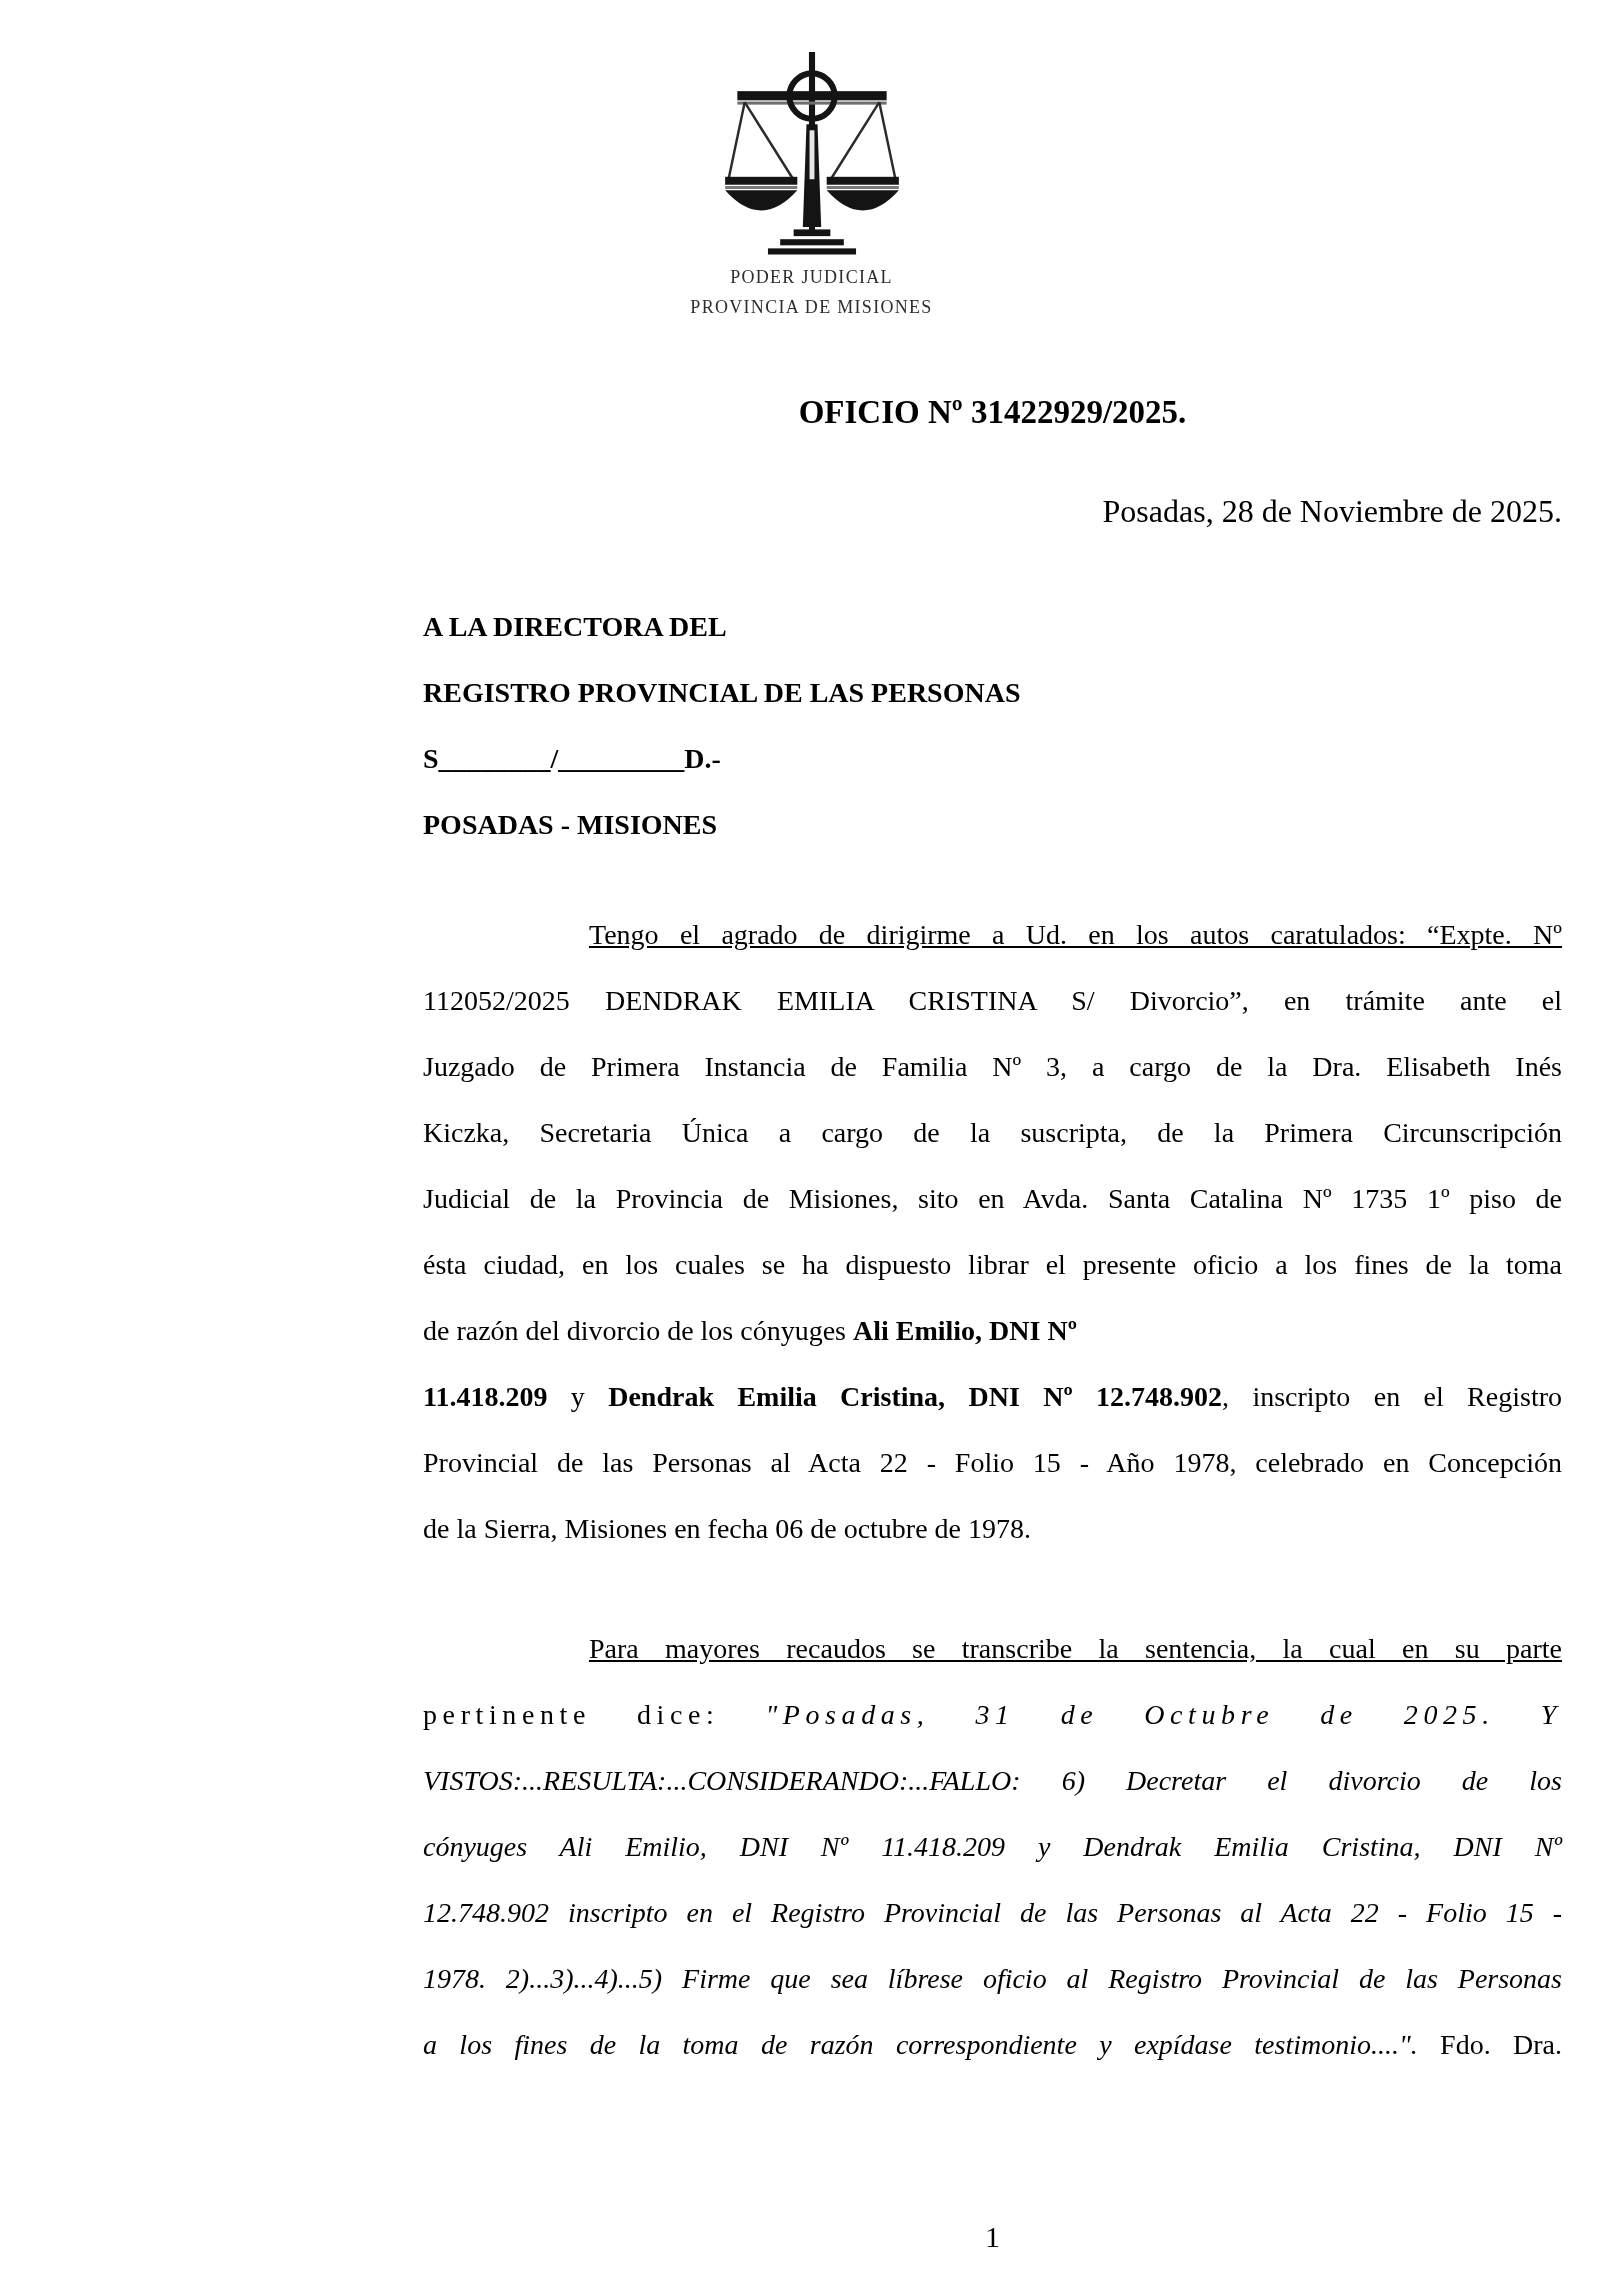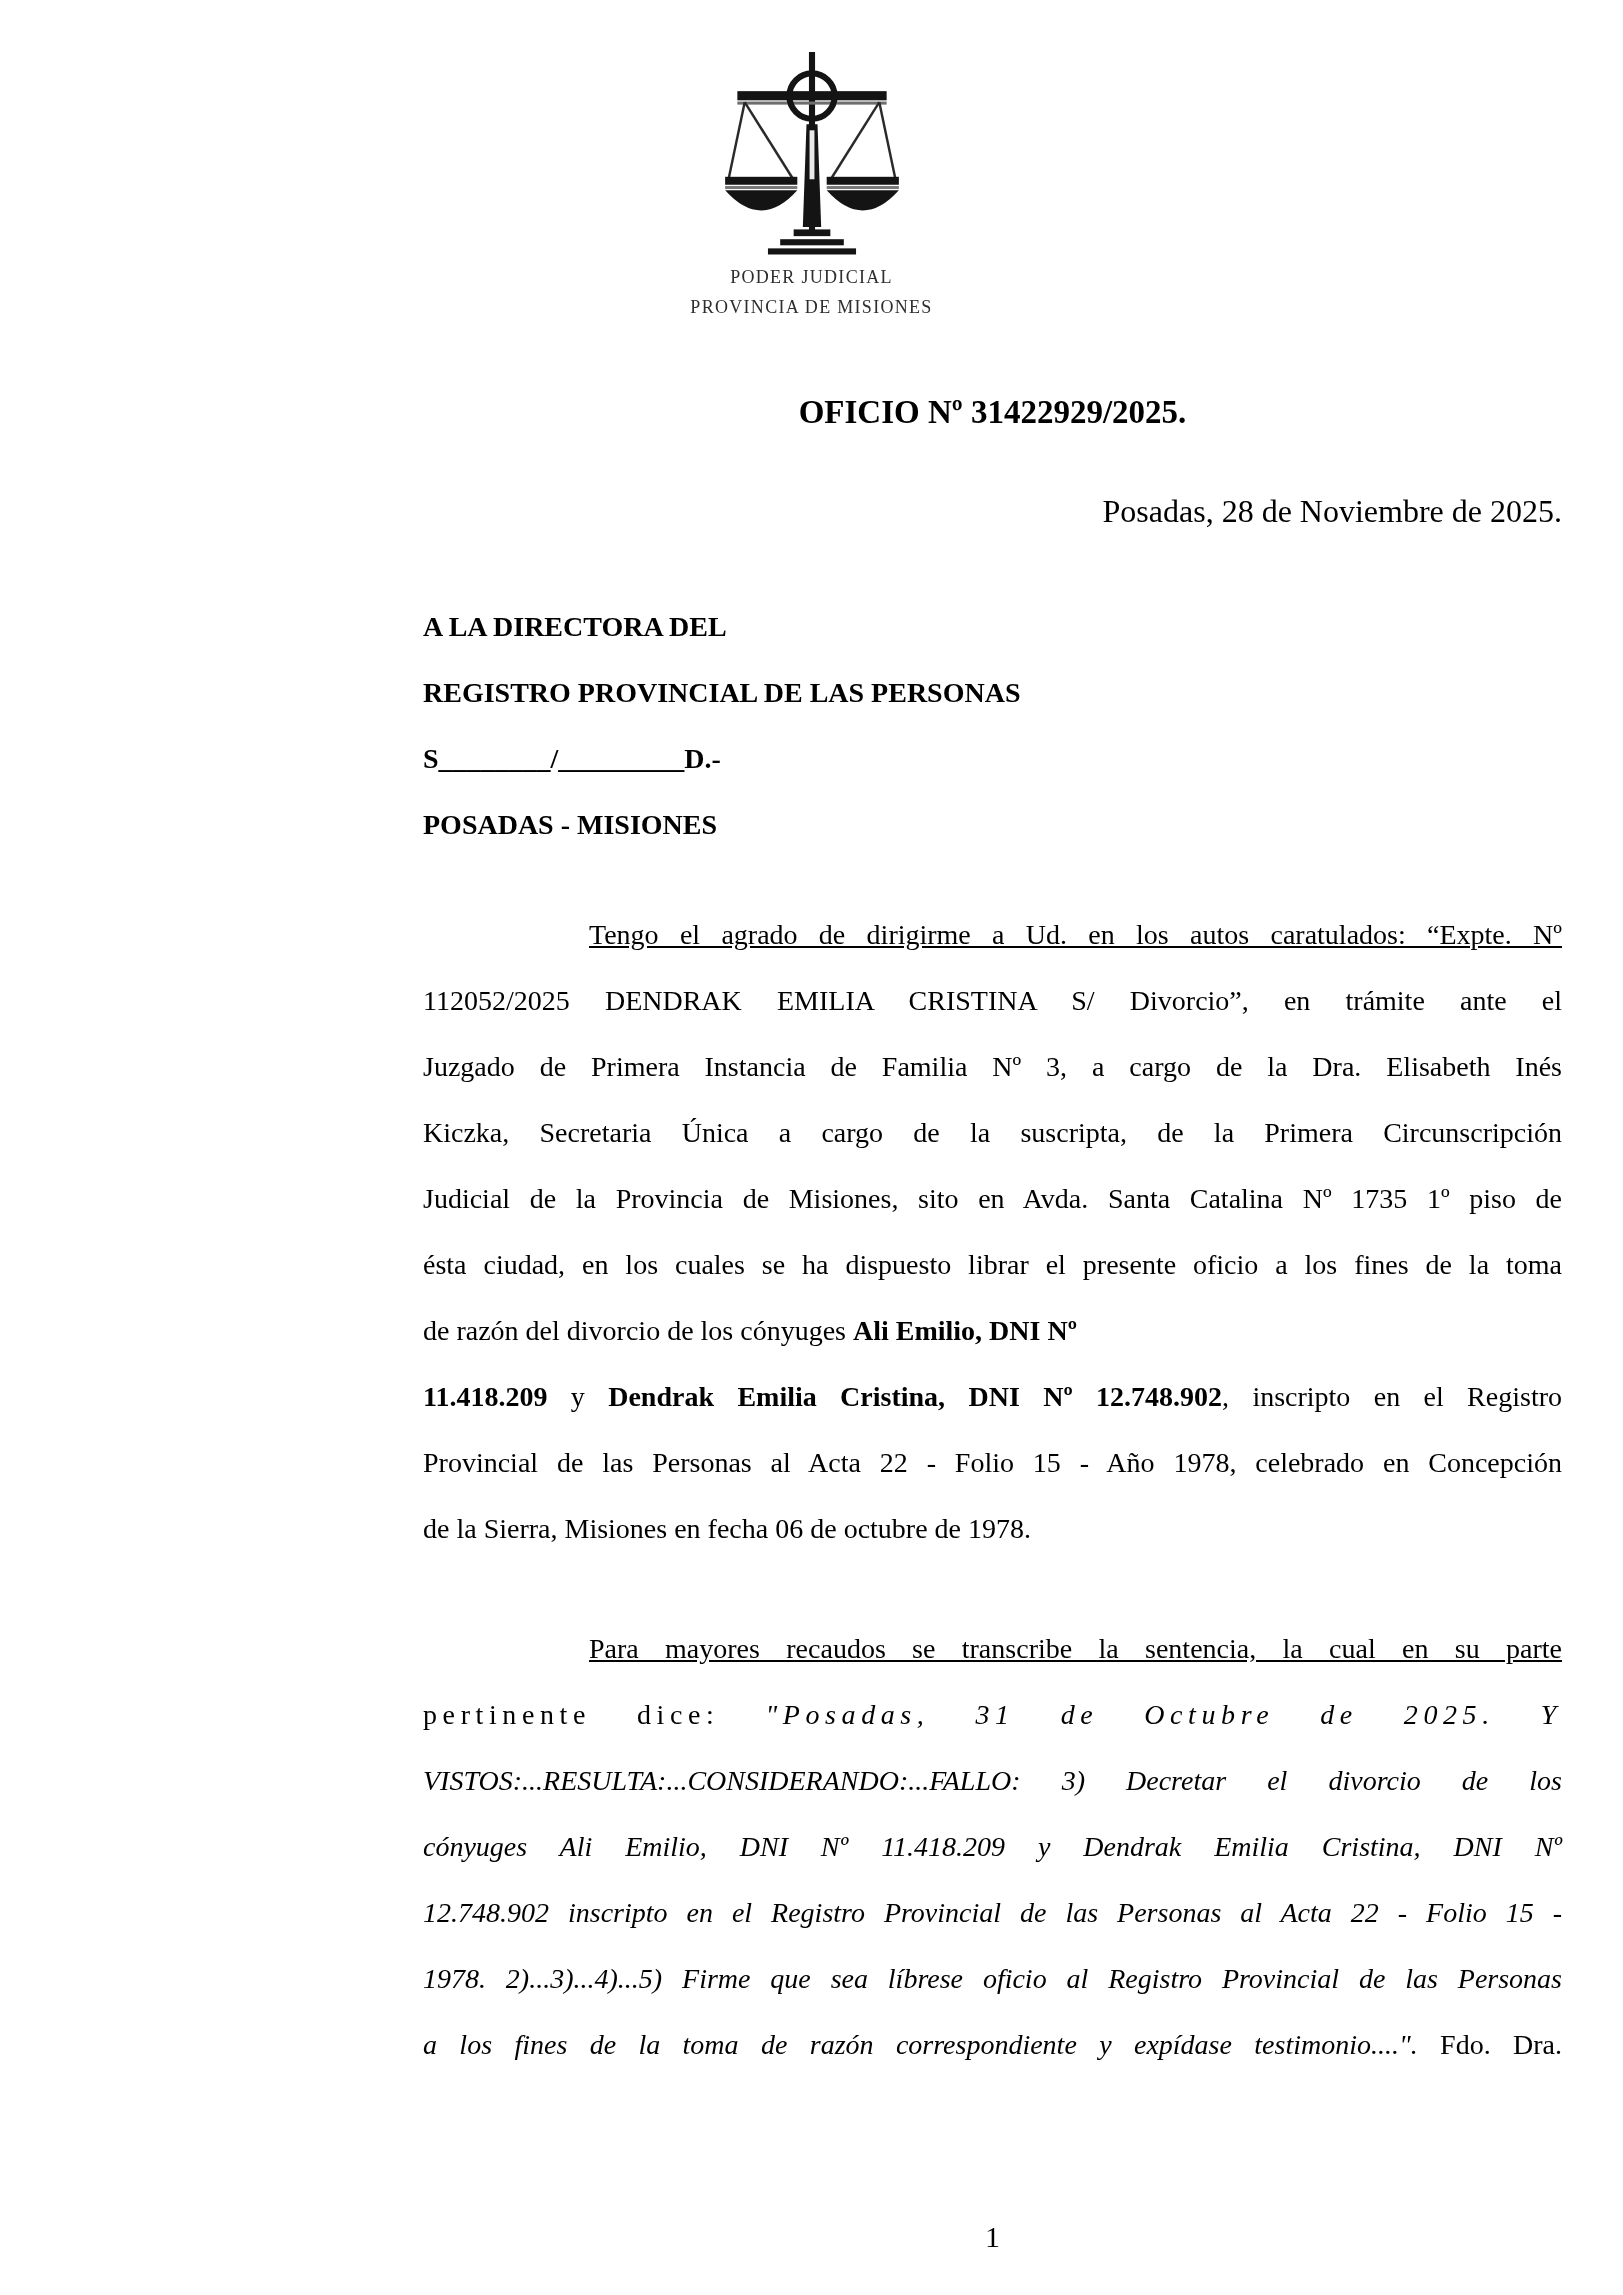--- a/index.html
+++ b/index.html
@@ -126,21 +126,21 @@
     <div class="line">ésta ciudad, en los cuales se ha dispuesto librar el presente oficio a los fines de la toma</div>
     <div class="line short"><span>de razón del divorcio de los cónyuges </span><span class="b">Ali Emilio, DNI Nº</span></div>
     <div class="line"><span class="b">11.418.209</span><span> y </span><span class="b">Dendrak Emilia Cristina, DNI Nº 12.748.902</span><span>, inscripto en el Registro</span></div>
     <div class="line">Provincial de las Personas al Acta 22 - Folio 15 - Año 1978, celebrado en Concepción</div>
     <div class="line short">de la Sierra, Misiones en fecha 06 de octubre de 1978.</div>
   </div>
 
   <div class="abs col para2">
     <div class="line indent">Para mayores recaudos se transcribe la sentencia, la cual en su parte</div>
     <div class="line ls"><span>pertinente dice: </span><span class="i">"Posadas, 31 de Octubre de 2025. Y</span></div>
-    <div class="line i">VISTOS:...RESULTA:...CONSIDERANDO:...FALLO: 3) Decretar el divorcio de los</div>
+    <div class="line i">VISTOS:...RESULTA:...CONSIDERANDO:...FALLO: 6) Decretar el divorcio de los</div>
     <div class="line i">cónyuges Ali Emilio, DNI Nº 11.418.209 y Dendrak Emilia Cristina, DNI Nº</div>
     <div class="line i">12.748.902 inscripto en el Registro Provincial de las Personas al Acta 22 - Folio 15 -</div>
     <div class="line i">1978. 2)...3)...4)...5) Firme que sea líbrese oficio al Registro Provincial de las Personas</div>
     <div class="line"><span class="i">a los fines de la toma de razón correspondiente y expídase testimonio....". </span><span>Fdo. Dra.</span></div>
   </div>
 
   <div class="abs col page-number">1</div>
 
 </div>
 

